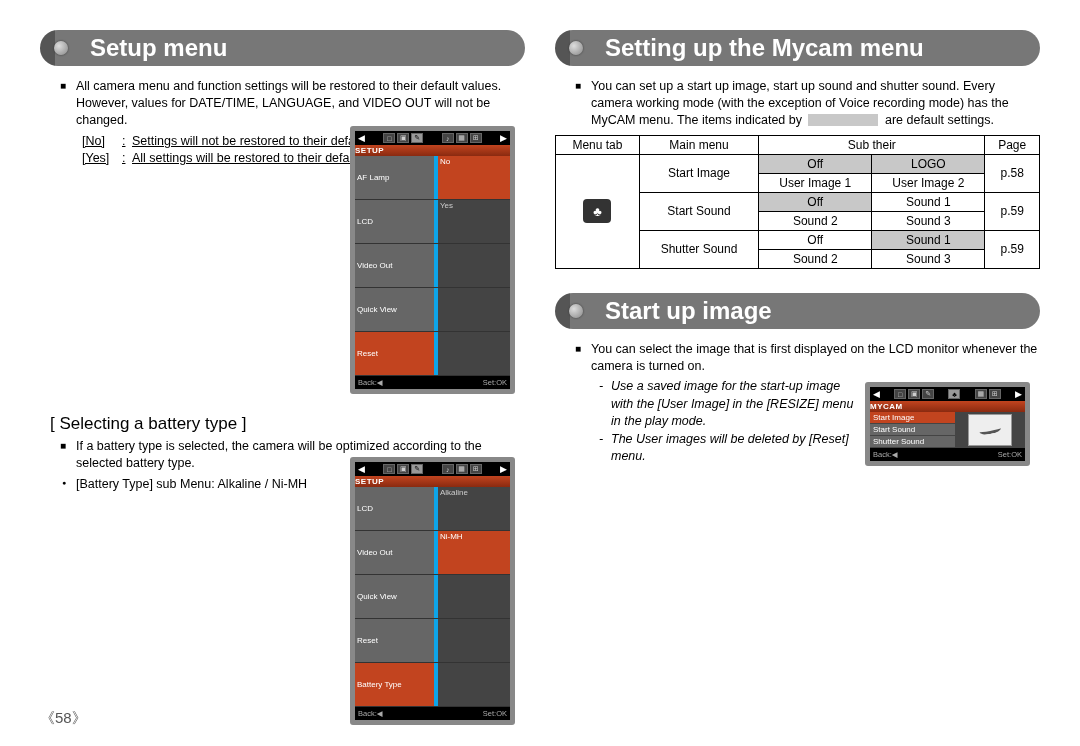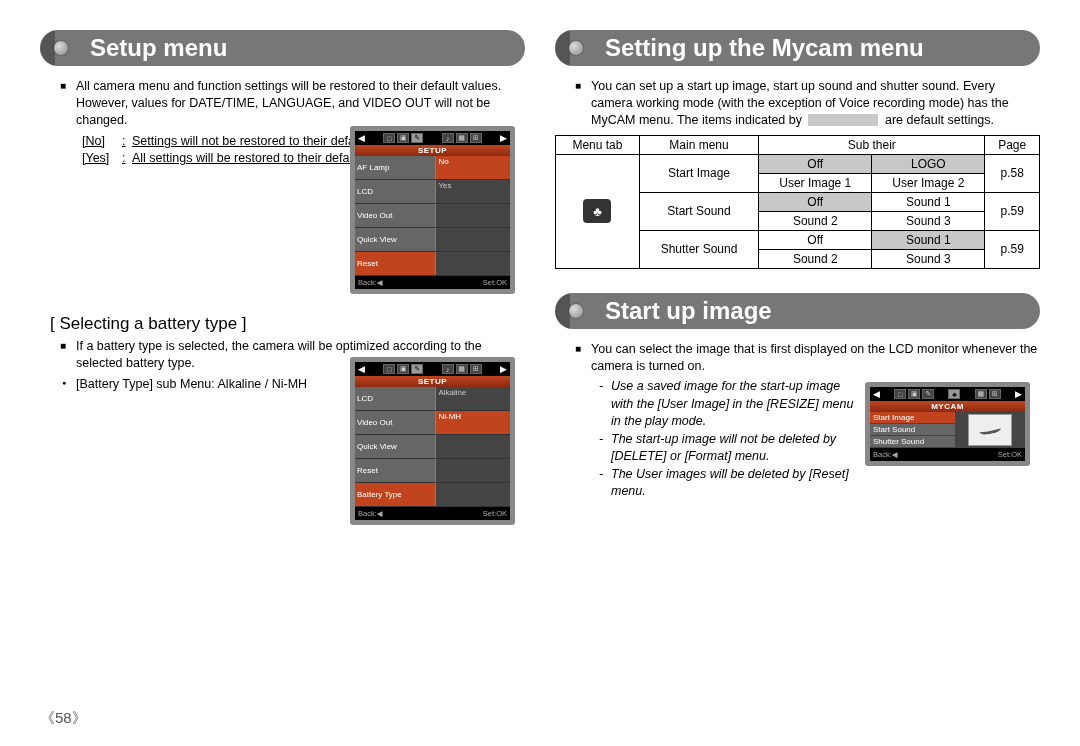--- a/index.html
+++ b/index.html
@@ -100,38 +100,37 @@
   .shot-tabs .arrow { color: #fff; font-size: 9px; }
   .shot-tabs .tiles { display: flex; gap: 2px; }
   .shot-tabs .tile {
     width: 12px; height: 10px; background: #444; border: 1px solid #666;
     display: flex; align-items: center; justify-content: center; font-size: 7px;
   }
   .shot-tabs .tile.active { background: #999; color: #000; }
   .shot-head {
     background: linear-gradient(#c2441f,#8a2a10);
     color: #fff;
-    text-align: center;
     font-size: 8px;
     font-weight: bold;
     padding: 1px 0;
     letter-spacing: 0.5px;
   }
   .shot-rows { display: flex; flex-direction: column; }
   .shot-row {
     display: flex;
     font-size: 8px;
     border-bottom: 1px solid #333;
   }
   .shot-row .lcell {
     flex: 1.1;
     background: #666;
     color: #fff;
-    padding: 7px 2px;
-    border-right: 1px solid #0ea5e9;
+    padding: 17px 2px;
+    border-right: 4px solid #0ea5e9;
   }
   .shot-row .lcell.sel { background: #c2441f; }
   .shot-row .rcell {
     flex: 1;
     background: #444;
     color: #ccc;
     padding: 1px 2px;
   }
   .shot-row .rcell.sel { background: #c2441f; color: #fff; }
   .shot-foot {
@@ -428,19 +427,18 @@
         </div>
         <div class="shot-foot">
             <span>Back:◀</span>
             <span>Set:OK</span>
           </div>
       </div>
     </div>
 
     <div class="sub-list">
       <div class="li">Use a saved image for the start-up image with the [User Image] in the [RESIZE] menu in the play mode.</div>
-      <div class="li">The start-up image will not be deleted by [DELETE] or [Format] menu.</div>
       <div class="li">The User images will be deleted by [Reset] menu.</div>
     </div>
   </div>
 </div>
 
 <div class="pagenum">《58》</div>
 
 </body></html>

